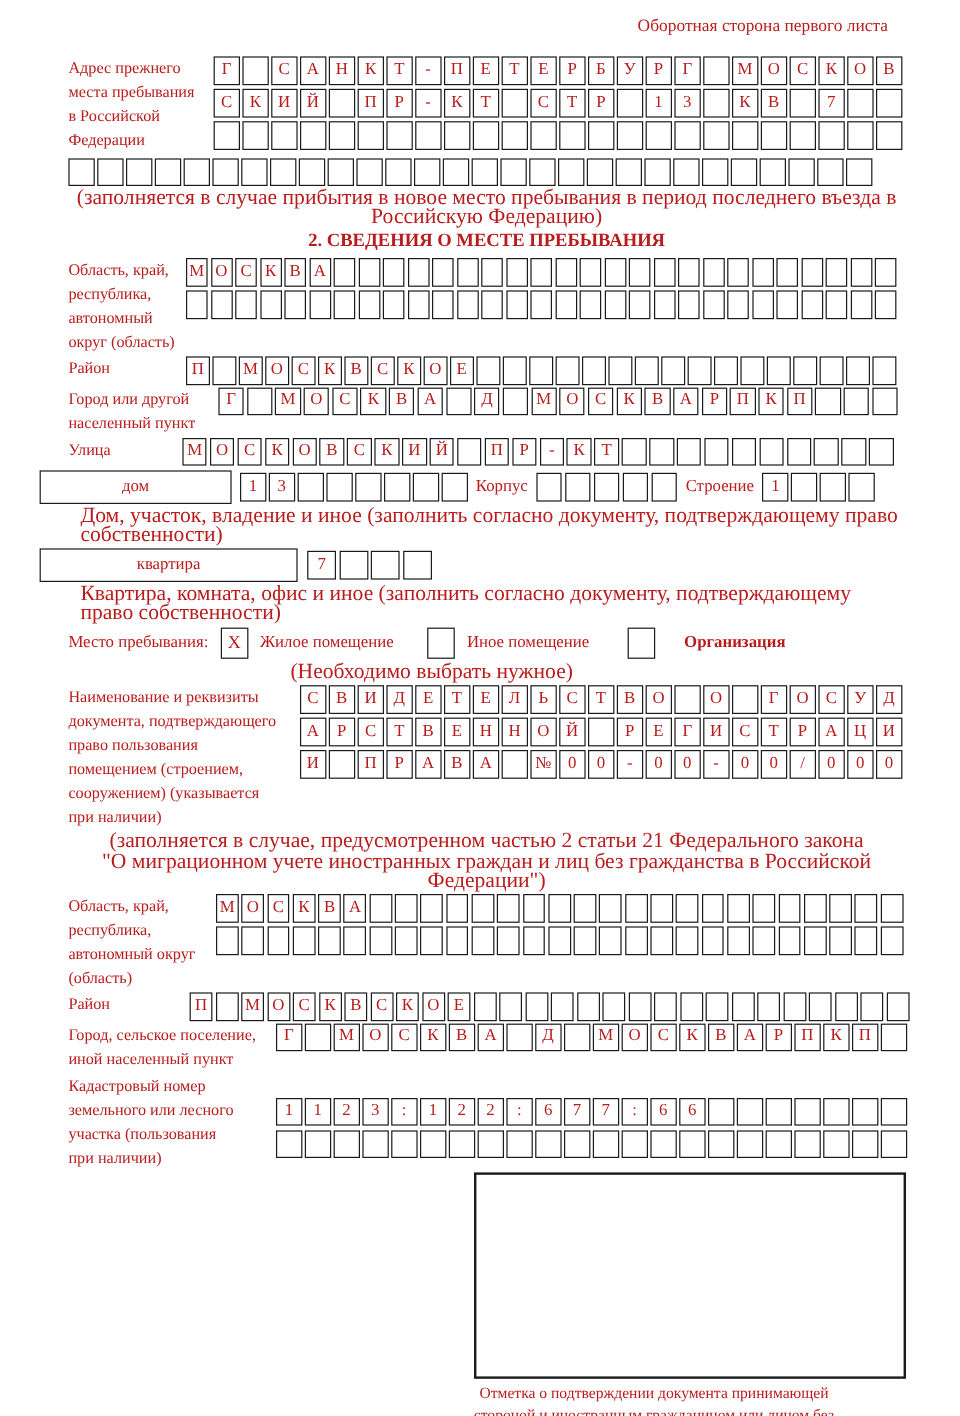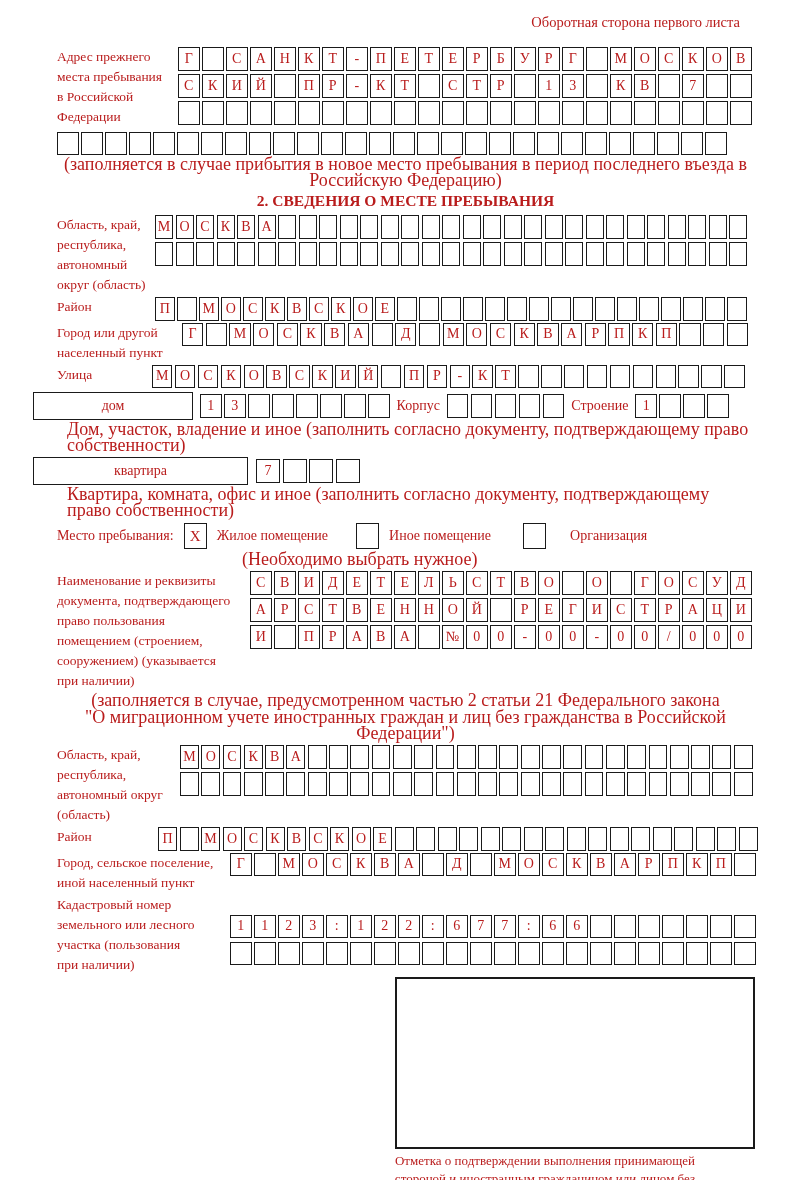--- a/index.html
+++ b/index.html
@@ -392,21 +392,21 @@
   </div>
   <div class="caption" style="padding-left:10px;">Квартира, комната, офис и иное (заполнить согласно документу, подтверждающему право собственности)</div>
 
   <div class="stay-row">
     <span class="inline-lbl">Место пребывания:</span>
     <span class="chk">X</span>
     <span class="inline-lbl">Жилое помещение</span>
     <span class="chk" style="margin-left:18px;"></span>
     <span class="inline-lbl">Иное помещение</span>
     <span class="chk" style="margin-left:22px;"></span>
-    <span class="inline-lbl" style="margin-left:14px;">Организация</span>
+    <span class="inline-lbl" style="margin-left:14px;font-weight:bold;">Организация</span>
   </div>
   <div class="caption" style="padding-left:185px;">(Необходимо выбрать нужное)</div>
 
   <div class="frow mt2">
     <div class="lbl" style="width:193px;">
       <div>Наименование и реквизиты</div>
       <div>документа, подтверждающего</div>
       <div>право пользования</div>
       <div>помещением (строением,</div>
       <div>сооружением) (указывается</div>
@@ -676,18 +676,18 @@
           <span class="cell"></span>
           <span class="cell"></span>
           <span class="cell"></span>
           <span class="cell"></span>
         </div>
     </div>
   </div>
 
   <div class="stamp-box"></div>
   <div class="stamp-cap">
-    <div>Отметка о подтверждении выполнения принимающей</div>
+    <div>Отметка о подтверждении документа принимающей</div>
     <div>стороной и иностранным гражданином или лицом без</div>
     <div>на учет по месту пребывания</div>
   </div>
 
 </div>
 
 </body></html>

